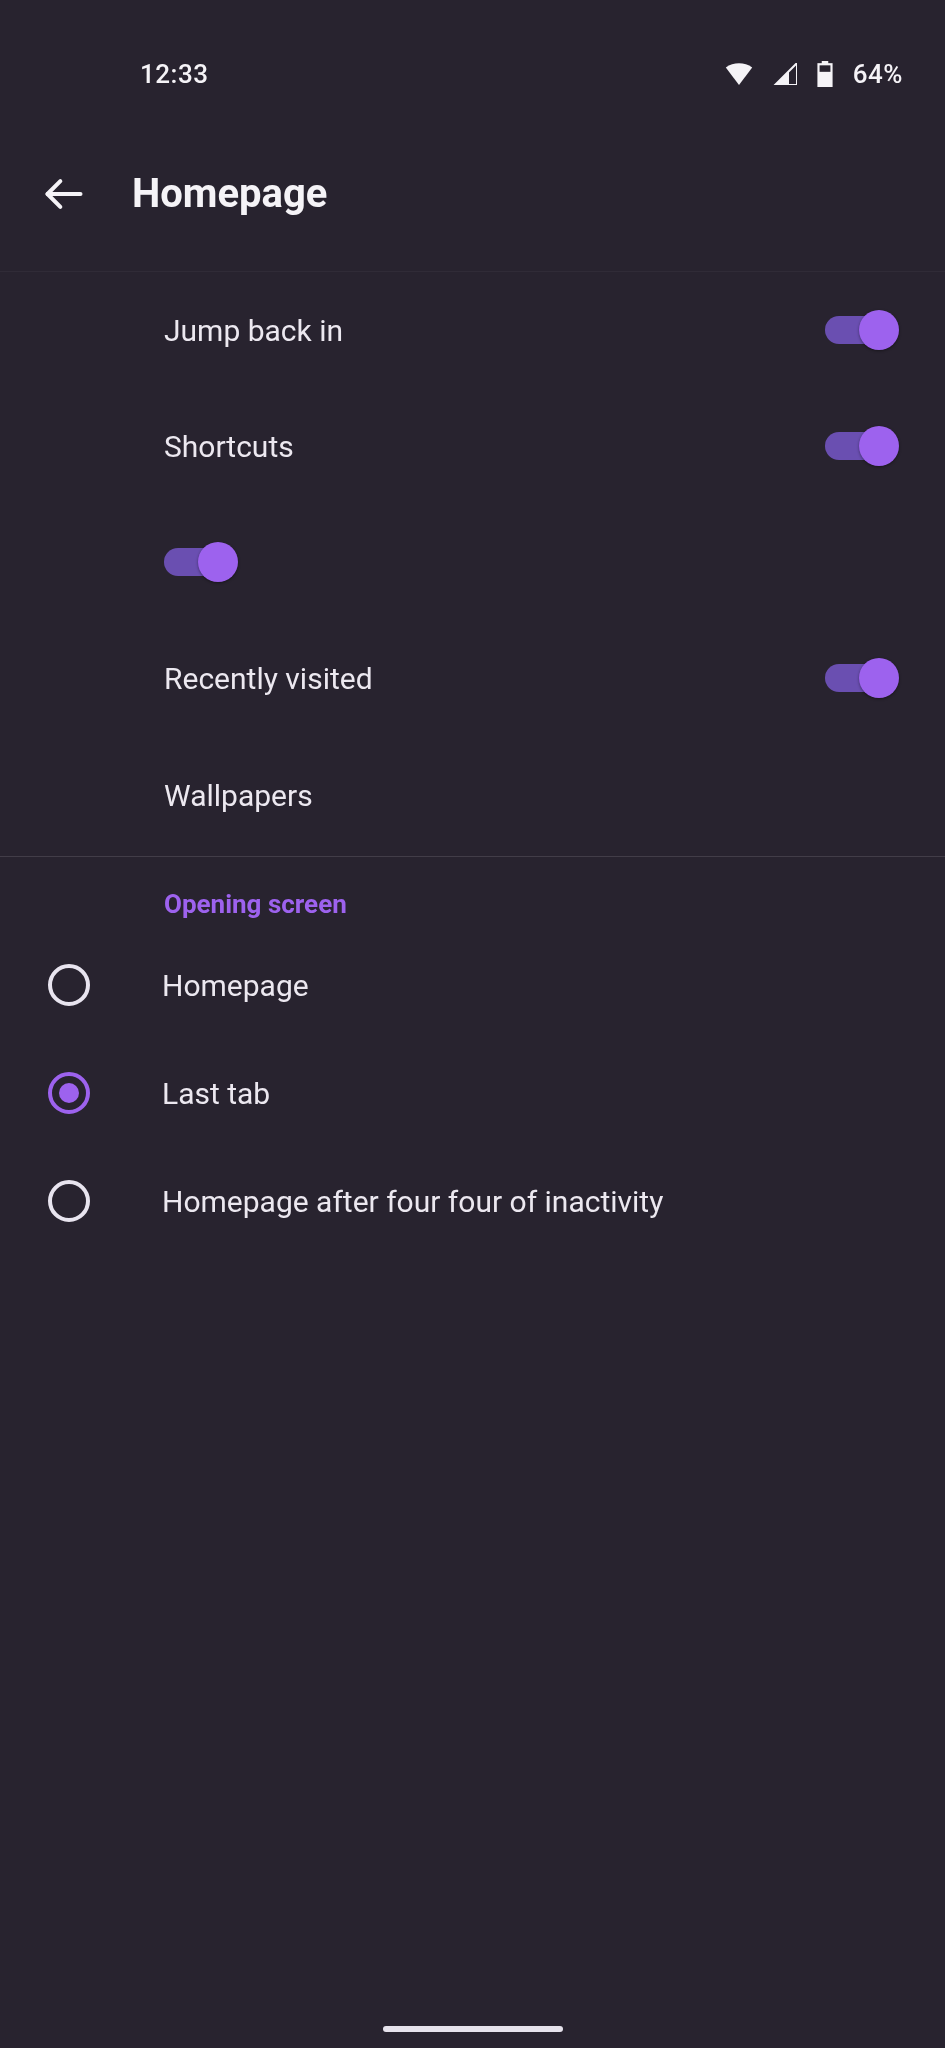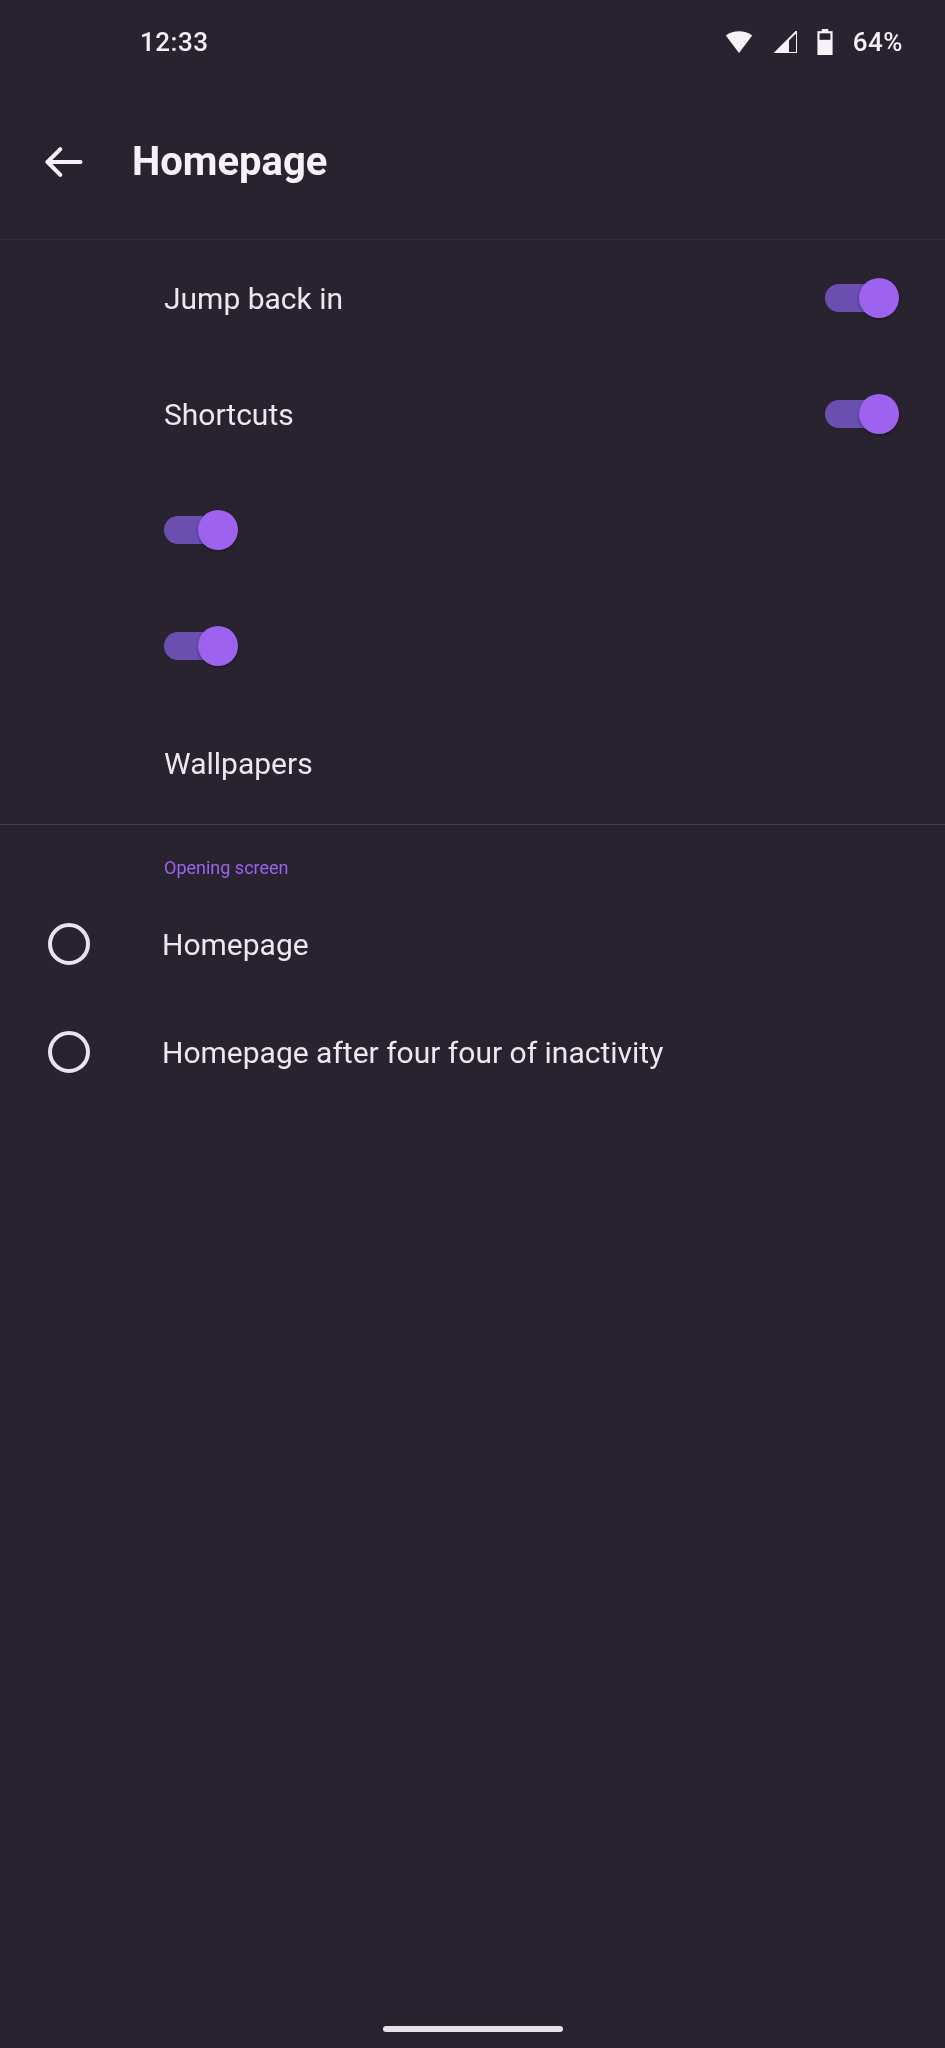--- a/index.html
+++ b/index.html
@@ -13,20 +13,21 @@
   }
   .statusbar {
     height: 84px;
     display: flex;
     align-items: center;
     justify-content: space-between;
     padding: 0 42px 0 140px;
     font-size: 26px;
     font-weight: 500;
     letter-spacing: 0.5px;
+    margin-top: 32px;
   }
   .status-right { display: flex; align-items: center; gap: 20px; text-align: center; }
   .status-icons { display:flex; align-items:center; gap:6px; }
   .status-icons svg { display:block; }
 
   .appbar {
     height: 156px;
     display: flex;
     align-items: center;
     padding-left: 32px;
@@ -79,22 +80,22 @@
   }
 
   .divider {
     height:1px;
     background: rgba(255,255,255,0.12);
     margin-top: 2px;
   }
 
   .section-header {
     padding: 32px 4px 12px 164px;
-    font-size: 18px;
-    font-weight: 400;
+    font-size: 26px;
+    font-weight: 700;
     color: #9d62ee;
   }
 
   .radio-row {
     display:flex;
     align-items:center;
     height: 108px;
     padding-left: 48px;
   }
   .radio {
@@ -177,37 +178,42 @@
   <div class="row section-item">
     <div class="row-label">Shortcuts</div>
     <div class="switch"></div>
   </div>
 
   <div class="row section-item">
     <div class="switch"></div>
   </div>
 
   <div class="row section-item">
+    <div class="row-label">Recently visited</div>
     <div class="switch"></div>
   </div>
 
 
   <div class="row link-item">
     <div class="row-label">Wallpapers</div>
   </div>
 
   <div class="divider"></div>
 
   <div class="section-header">Opening screen</div>
 
   <div class="radio-row">
     <div class="radio"></div>
     <div class="radio-label">Homepage</div>
   </div>
 
+  <div class="radio-row">
+    <div class="radio selected"></div>
+    <div class="radio-label">Last tab</div>
+  </div>
 
   <div class="radio-row">
     <div class="radio"></div>
     <div class="radio-label">Homepage after four four of inactivity</div>
   </div>
 
 </div>
 
 <div class="home-indicator"></div>
 

